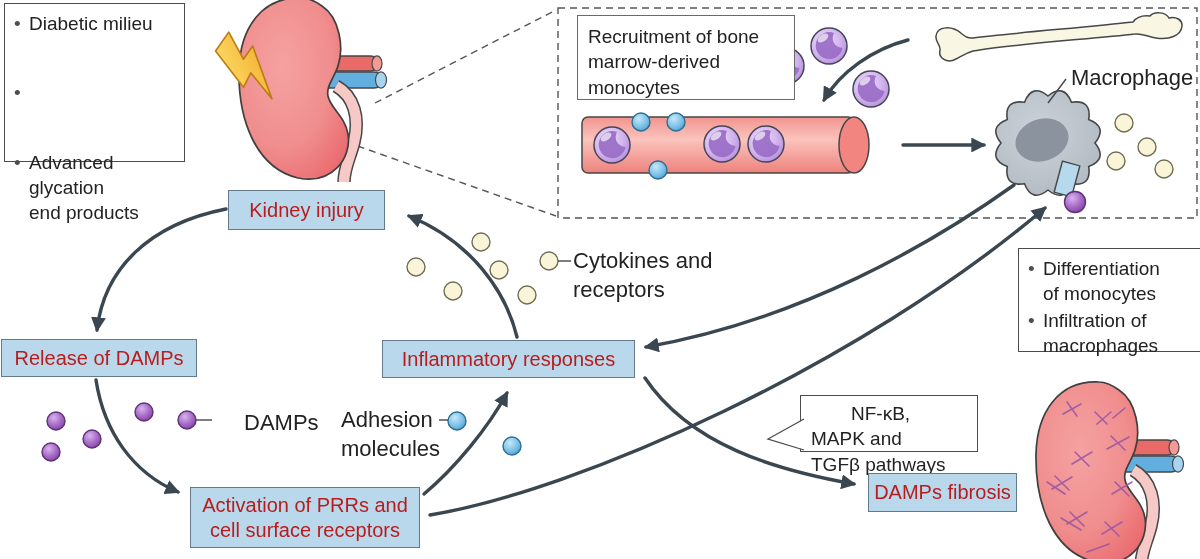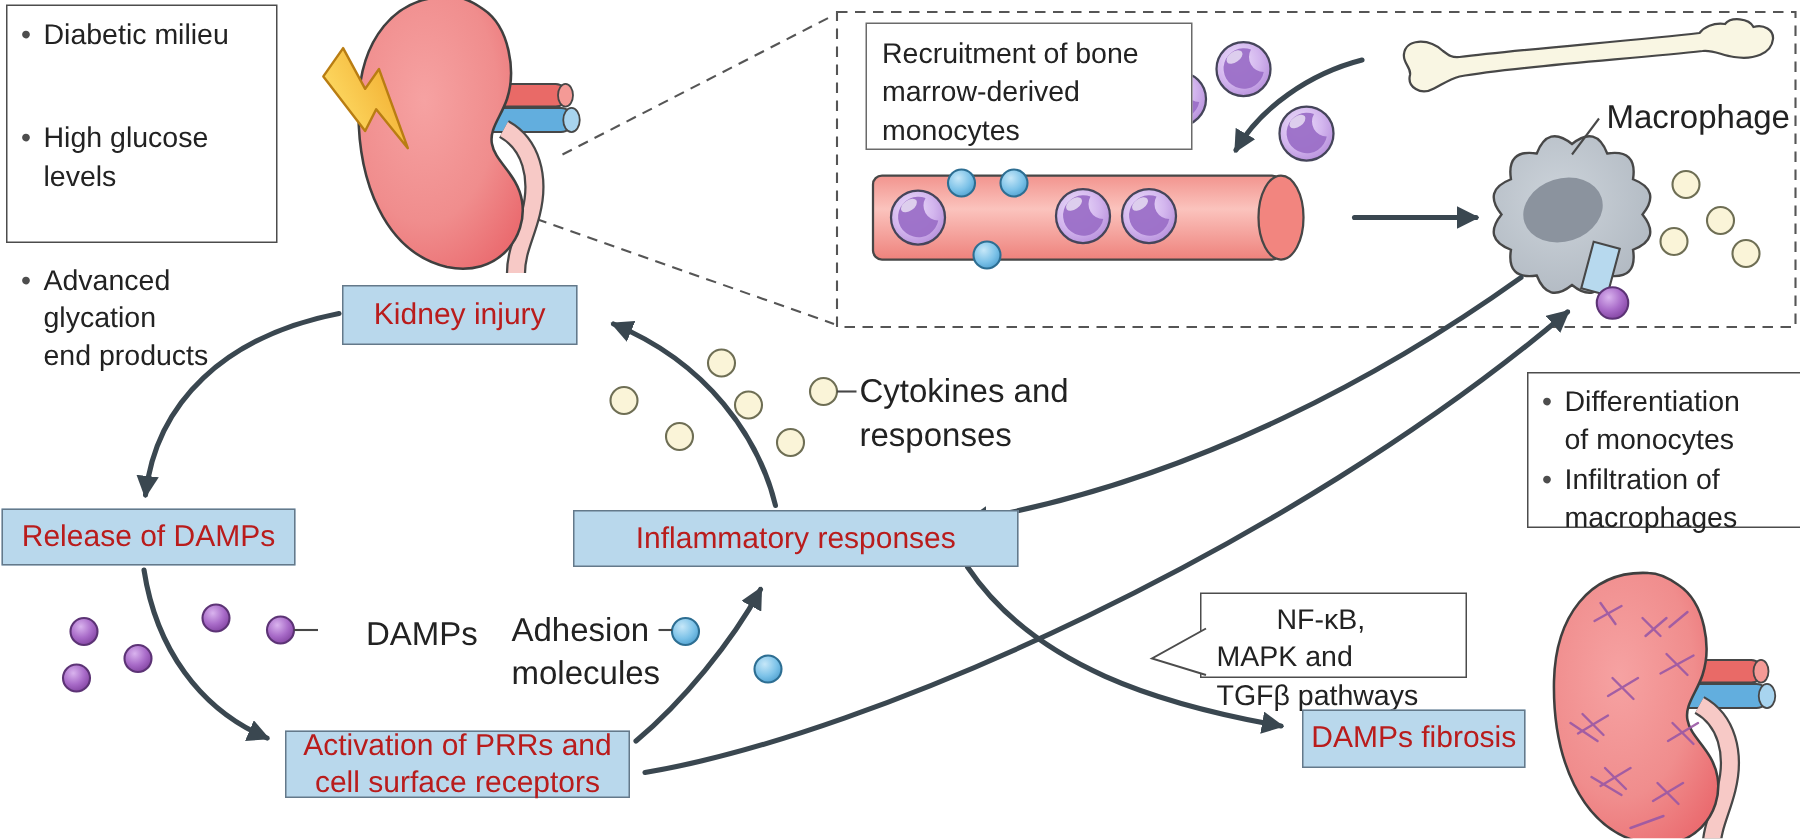--- a/index.html
+++ b/index.html
@@ -207,54 +207,52 @@
     </g>
   </svg>
 
   <div class="whitebox bullets" style="left:4px;top:3px;width:181px;height:159px;gap:44px;">
     <div class="bullet">
       <span class="bdot"></span>
       <span class="btext">Diabetic milieu</span>
     </div>
     <div class="bullet">
       <span class="bdot"></span>
-      <span class="btext">High glucose
-levels</span>
     </div>
     <div class="bullet">
       <span class="bdot"></span>
       <span class="btext">Advanced
 glycation
 end products</span>
     </div>
   </div>
 
   <div class="whitebox pad" style="left:577px;top:15px;width:218px;height:85px;border-color:#6a6a6a;">
     <span style="white-space:pre-line;">Recruitment of bone
 marrow-derived
 monocytes</span>
   </div>
 
   <div class="lbl" style="left:1071px;top:64px;">Macrophage</div>
 
   <div class="bluebox" style="left:228px;top:190px;width:157px;height:40px;">Kidney injury</div>
 
   <div class="lbl" style="left:573px;top:247px;">Cytokines and
-responses</div>
+receptors</div>
 
   <div class="bluebox" style="left:1px;top:339px;width:196px;height:38px;">Release of DAMPs</div>
 
-  <div class="bluebox" style="left:382px;top:340px;width:297px;height:38px;">Inflammatory responses</div>
+  <div class="bluebox" style="left:382px;top:340px;width:253px;height:38px;">Inflammatory responses</div>
 
   <div class="lbl" style="left:216px;top:409px;margin-left:28px;">DAMPs</div>
 
   <div class="lbl" style="left:341px;top:406px;">Adhesion
 molecules</div>
 
-  <div class="bluebox" style="left:190px;top:487px;width:230px;height:45px;">Activation of PRRs and
+  <div class="bluebox" style="left:190px;top:487px;width:230px;height:61px;">Activation of PRRs and
 cell surface receptors</div>
 
   <div class="whitebox bullets" style="left:1018px;top:248px;width:201px;height:104px;">
     <div class="bullet">
       <span class="bdot"></span>
       <span class="btext">Differentiation
 of monocytes</span>
     </div>
     <div class="bullet">
       <span class="bdot"></span>

